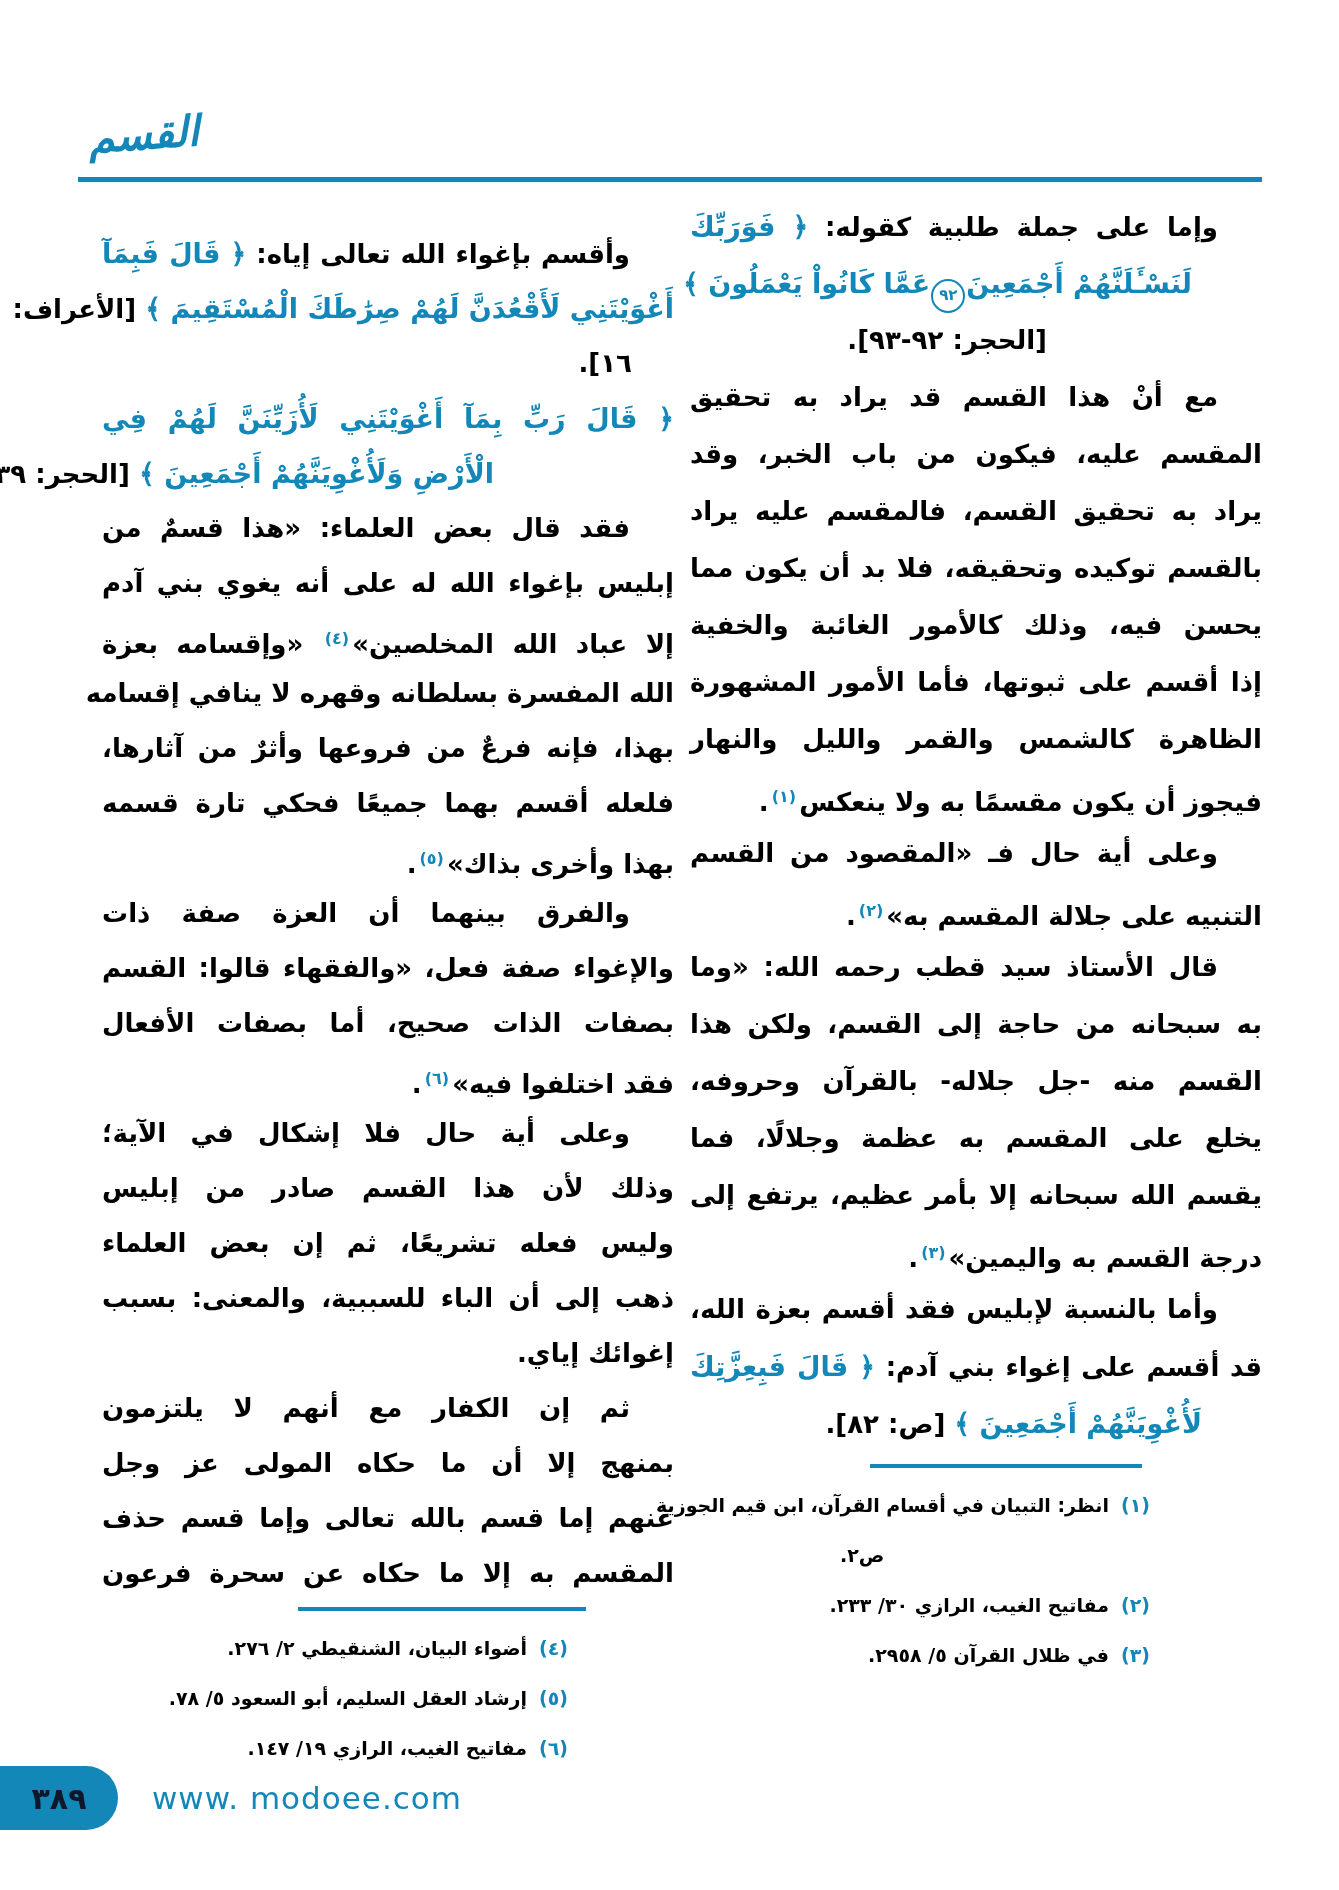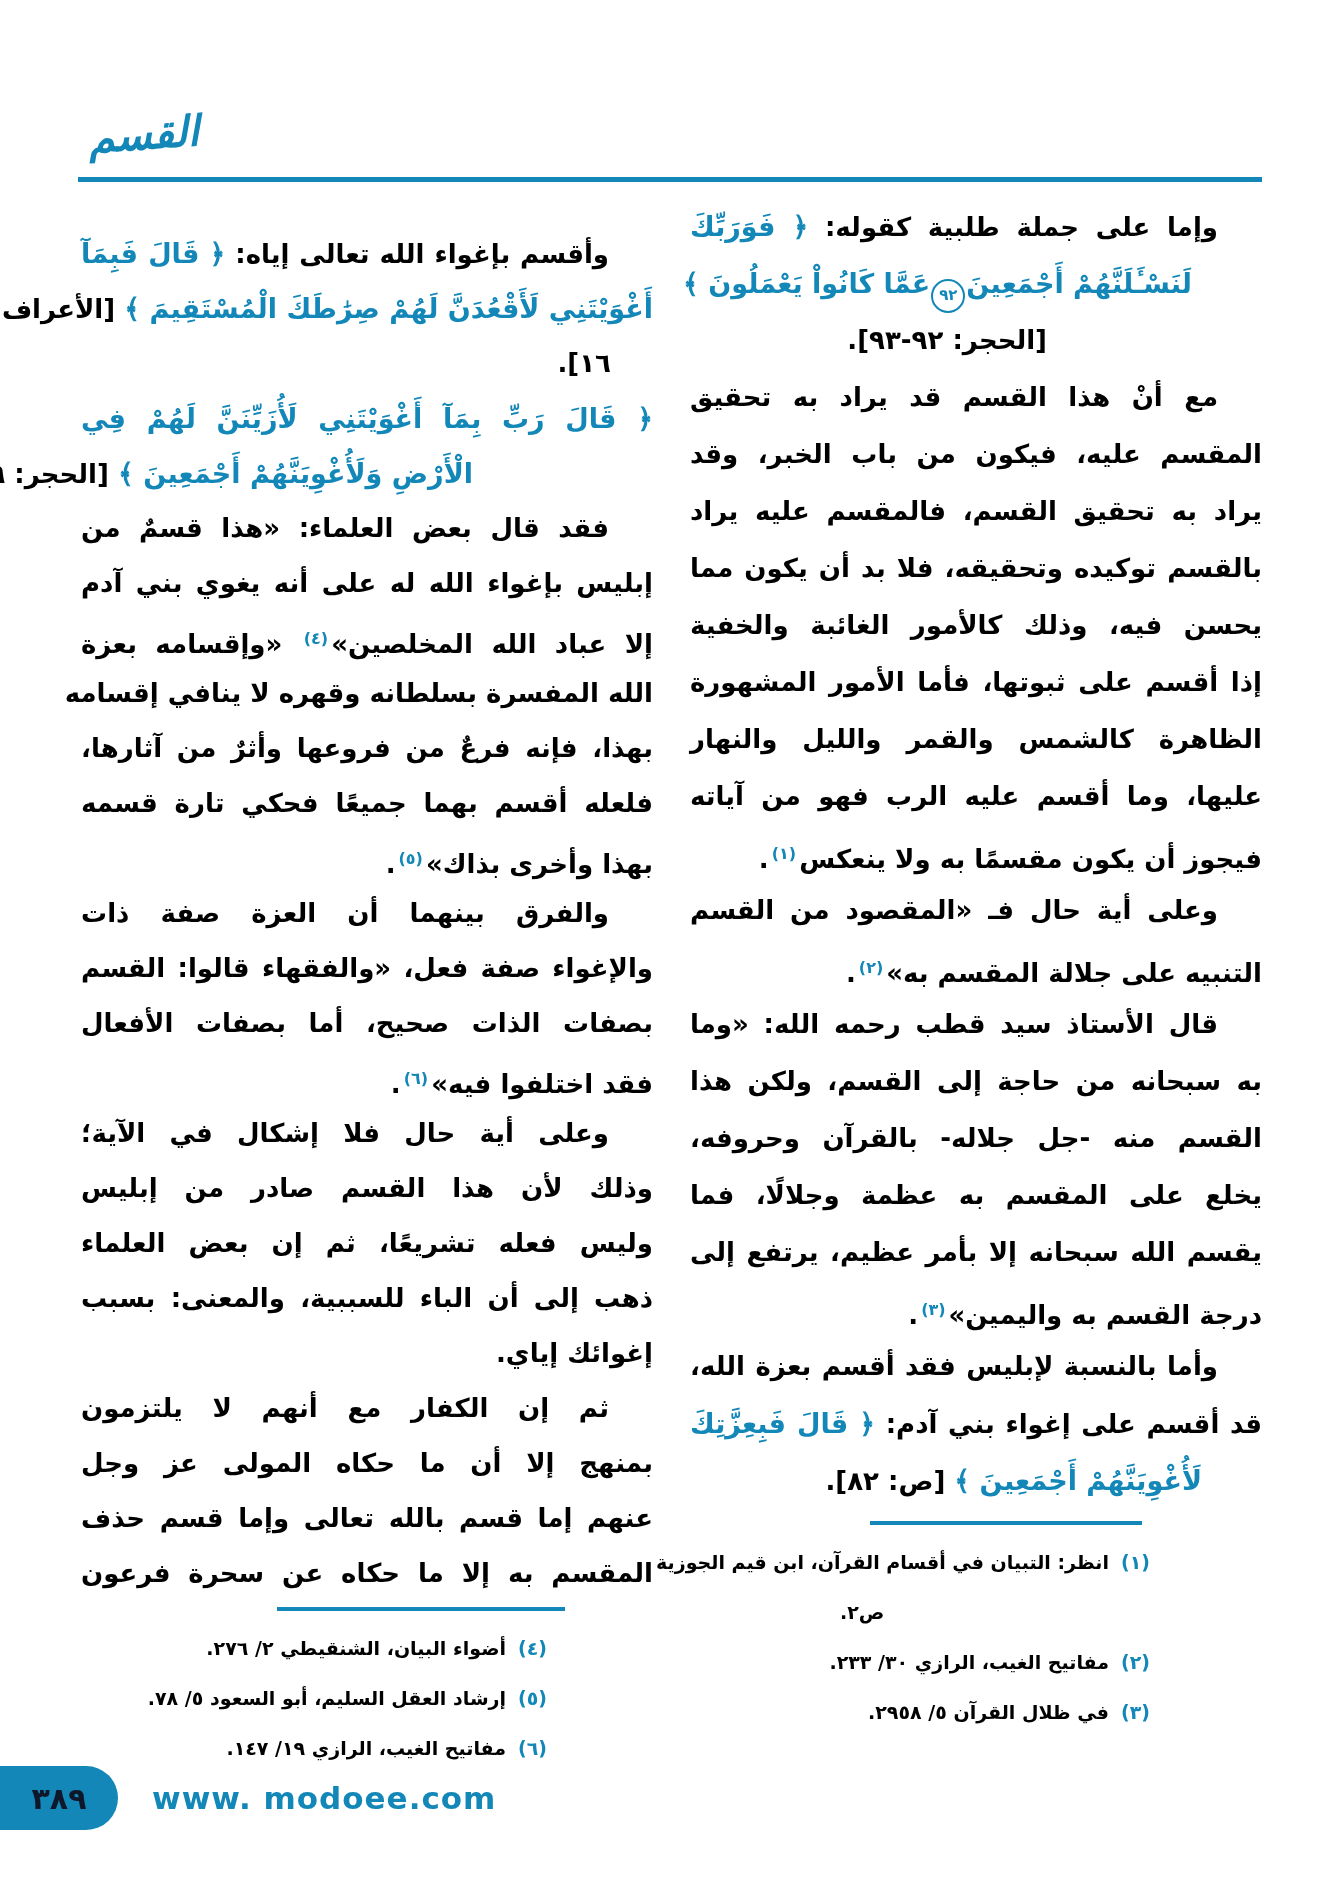--- a/index.html
+++ b/index.html
@@ -2,21 +2,21 @@
 <html lang="ar" dir="rtl" style="--accent: #1287b8;"><head>
 <meta charset="utf-8">
 <style>
   :root{ --accent:#1287b8; }
   html,body{margin:0;padding:0;background:#fff;}
   .page{position:relative;width:1339px;height:1890px;background:#ffffff;direction:rtl;
         font-family:"DejaVu Sans",sans-serif;color:#000;overflow:hidden;}
   .chapter-title{position:absolute;top:110px;left:88px;color:var(--accent);
         font-size:42px;font-weight:700;font-style:italic;transform:rotate(-4deg);}
   .header-rule{position:absolute;top:177px;left:78px;width:1184px;height:5px;background:var(--accent);}
-  .cols{position:absolute;top:198px;right:77px;width:1184px;display:flex;gap:37px;align-items:flex-start;}
+  .cols{position:absolute;top:198px;right:77px;width:1184px;display:flex;gap:16px;align-items:flex-start;}
   .col{width:572px;}
   .col-left{margin-top:28px;}
   .line{font-size:26px;font-weight:700;line-height:57px;height:57px;white-space:nowrap;
         text-align:justify;text-align-last:justify;}
   .col-left .line{line-height:55px;height:55px;}
   .s{text-align:right;text-align-last:right;}
   .ind{padding-right:44px;}
   .q{color:var(--accent);font-size:27px;}
   .sup{color:var(--accent);font-size:16px;vertical-align:9px;margin:0 3px;}
   .ayah{display:inline-flex;width:34px;height:34px;border:2px solid var(--accent);border-radius:50%;
@@ -32,21 +32,21 @@
   .cont{padding-right:0;padding-left:150px;text-align:left;text-align-last:left;direction:rtl;}
   .pr70{padding-right:70px;}
   .pr215{padding-right:215px;}
   .pr180{padding-right:180px;}
   .pr60{padding-right:60px;}
   .pr42{padding-right:42px;}
   .page-badge{position:absolute;left:0;top:1766px;width:118px;height:64px;background:var(--accent);
         border-radius:0 32px 32px 0;color:#0f172a;font-size:30px;font-weight:700;
         display:flex;align-items:center;justify-content:center;}
   .site-link{position:absolute;left:152px;top:1780px;color:var(--accent);font-size:31px;
-        font-weight:700;direction:ltr;letter-spacing:1px;}
+        font-weight:400;direction:ltr;letter-spacing:1px;}
 </style>
 </head>
 <body>
 
 <div class="page">
 
   <div class="chapter-title">القسم</div>
   <div class="header-rule"></div>
 
   <div class="cols">
@@ -56,21 +56,20 @@
       <div class="line pr70"><span class="q">لَنَسْـَٔلَنَّهُمْ أَجْمَعِينَ</span><span class="ayah">٩٢</span><span class="q">عَمَّا كَانُواْ يَعْمَلُونَ ﴾</span></div>
       <div class="line s pr215">[الحجر: ٩٢-٩٣].</div>
 
       <div class="line ind">مع أنْ هذا القسم قد يراد به تحقيق</div>
       <div class="line">المقسم عليه، فيكون من باب الخبر، وقد</div>
       <div class="line">يراد به تحقيق القسم، فالمقسم عليه يراد</div>
       <div class="line">بالقسم توكيده وتحقيقه، فلا بد أن يكون مما</div>
       <div class="line">يحسن فيه، وذلك كالأمور الغائبة والخفية</div>
       <div class="line">إذا أقسم على ثبوتها، فأما الأمور المشهورة</div>
       <div class="line">الظاهرة كالشمس والقمر والليل والنهار</div>
-      <div class="line">عليها، وما أقسم عليه الرب فهو من آياته</div>
       <div class="line s"><span>فيجوز أن يكون مقسمًا به ولا ينعكس</span><span class="sup">(١)</span><span>.</span></div>
 
       <div class="line ind">وعلى أية حال فـ «المقصود من القسم</div>
       <div class="line s"><span>التنبيه على جلالة المقسم به»</span><span class="sup">(٢)</span><span>.</span></div>
 
       <div class="line ind">قال الأستاذ سيد قطب رحمه الله: «وما</div>
       <div class="line">به سبحانه من حاجة إلى القسم، ولكن هذا</div>
       <div class="line">القسم منه -جل جلاله- بالقرآن وحروفه،</div>
       <div class="line">يخلع على المقسم به عظمة وجلالًا، فما</div>
       <div class="line">يقسم الله سبحانه إلا بأمر عظيم، يرتفع إلى</div>

